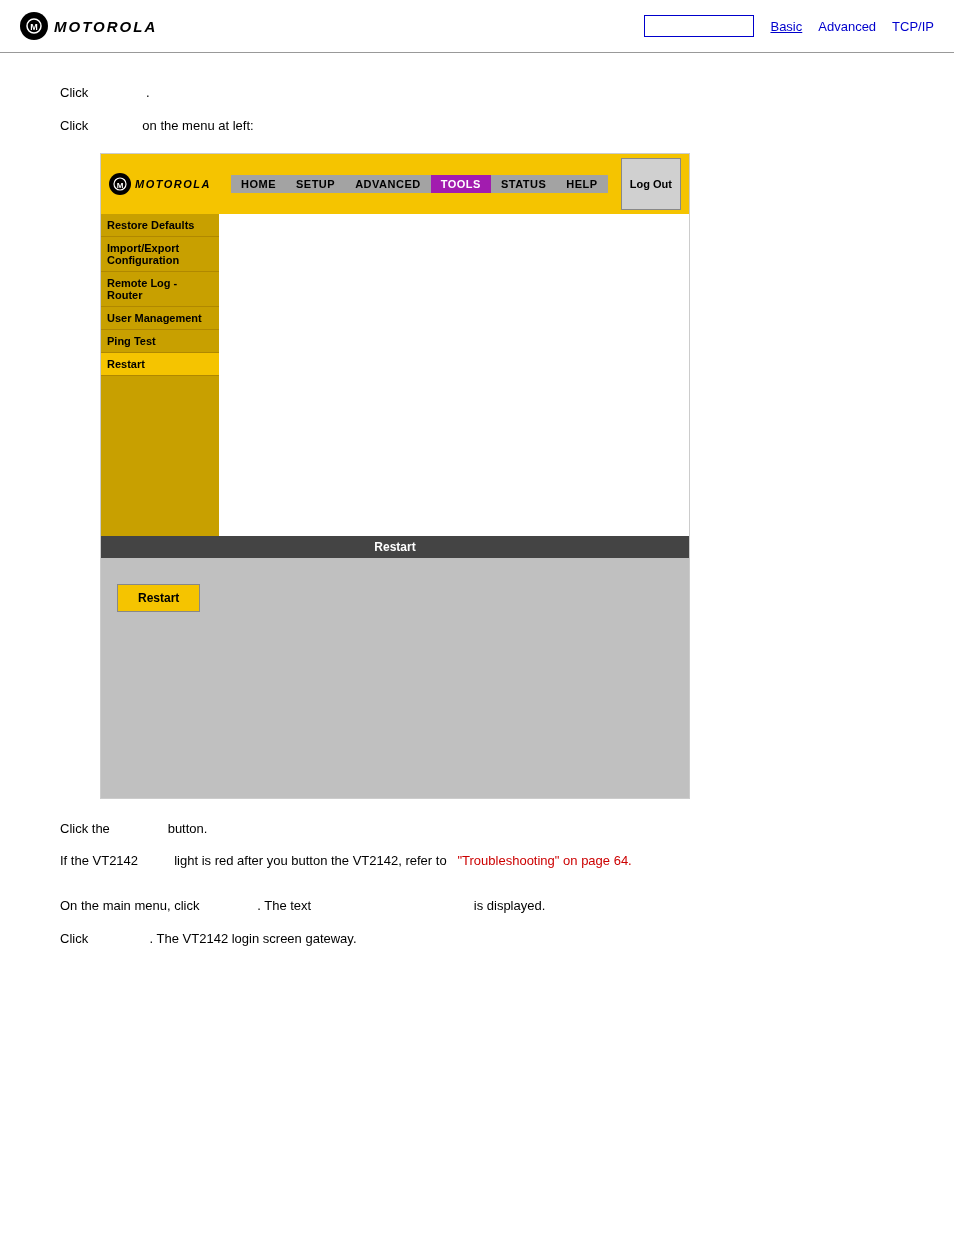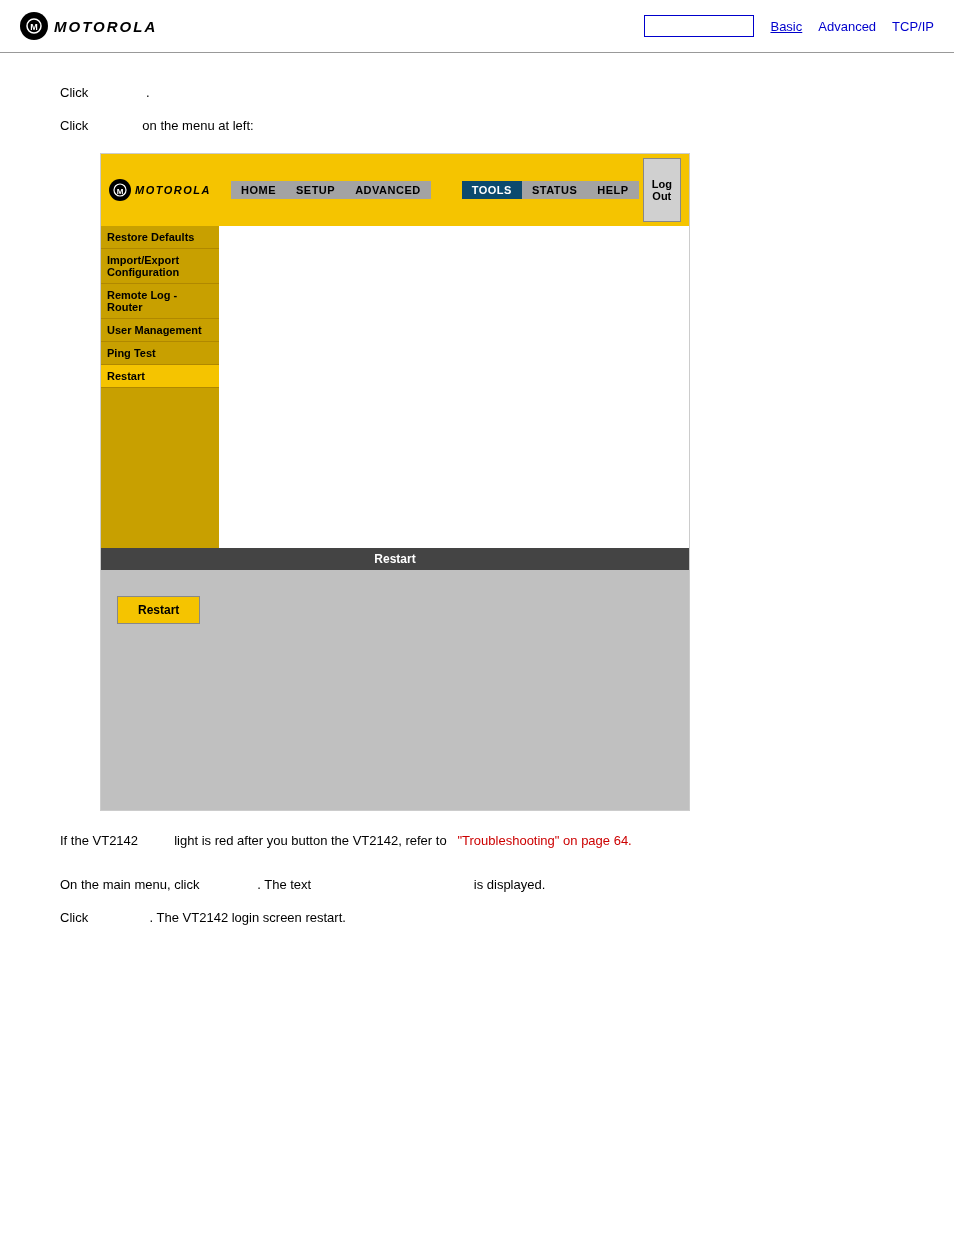--- a/index.html
+++ b/index.html
@@ -123,23 +123,22 @@
       border: none;
       padding: 3px 10px;
       font-size: 11px;
       font-weight: bold;
       color: #000;
       cursor: pointer;
       text-transform: uppercase;
       letter-spacing: 0.5px;
     }
     .nav-btn.active-tab {
-      background: #0c4a6e;
+      background: #a21caf;
       color: #fff;
-      margin-left: 31px;
     }
     .logout-btn {
       margin-left: auto;
       background: #d0d0d0;
       border: 1px solid #888;
       padding: 19px 8px;
       font-size: 11px;
       font-weight: bold;
       cursor: pointer;
     }
@@ -285,34 +284,39 @@
         <div class="panel-title-bar">Restart</div>
         <div class="panel-content">
           <button class="restart-btn">Restart</button>
         </div>
       </div>
     </div>
   </div>
 
   <div class="after-content">
     <div class="instruction-line">
+      <span>Click the</span>
+      &nbsp;&nbsp;&nbsp;&nbsp;&nbsp;&nbsp;&nbsp;&nbsp;&nbsp;&nbsp;&nbsp;&nbsp;&nbsp;&nbsp;
+      <span>button.</span>
+    </div>
+    <div class="instruction-line">
       <span>If the VT2142</span>
       &nbsp;&nbsp;&nbsp;&nbsp;&nbsp;&nbsp;&nbsp;&nbsp;
       <span>light is red after you button the VT2142, refer to</span>
       &nbsp;
       <a href="#" class="troubleshoot-link">"Troubleshooting" on page 64.</a>
     </div>
     <div style="margin-top:24px;"></div>
     <div class="instruction-line">
       <span>On the main menu, click</span>
       &nbsp;&nbsp;&nbsp;&nbsp;&nbsp;&nbsp;&nbsp;&nbsp;&nbsp;&nbsp;&nbsp;&nbsp;&nbsp;&nbsp;
       <span>. The text</span>
       &nbsp;&nbsp;&nbsp;&nbsp;&nbsp;&nbsp;&nbsp;&nbsp;&nbsp;&nbsp;&nbsp;&nbsp;&nbsp;&nbsp;&nbsp;&nbsp;&nbsp;&nbsp;&nbsp;&nbsp;&nbsp;&nbsp;&nbsp;&nbsp;&nbsp;&nbsp;&nbsp;&nbsp;&nbsp;&nbsp;&nbsp;&nbsp;&nbsp;&nbsp;&nbsp;&nbsp;&nbsp;&nbsp;&nbsp;&nbsp;&nbsp;&nbsp;&nbsp;
       <span>is displayed.</span>
     </div>
     <div class="instruction-line">
       <span>Click</span>
       &nbsp;&nbsp;&nbsp;&nbsp;&nbsp;&nbsp;&nbsp;&nbsp;&nbsp;&nbsp;&nbsp;&nbsp;&nbsp;&nbsp;&nbsp;
-      <span>. The VT2142 login screen restart.</span>
+      <span>. The VT2142 login screen gateway.</span>
     </div>
   </div>
 
 </div>
 
 </body></html>

